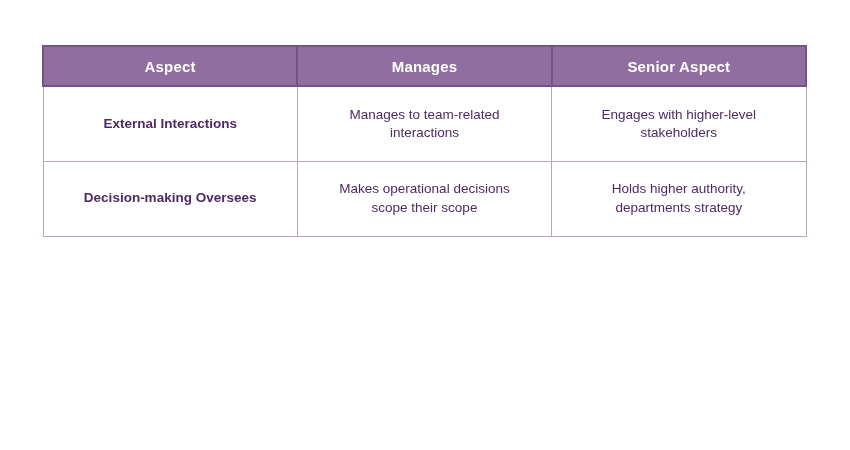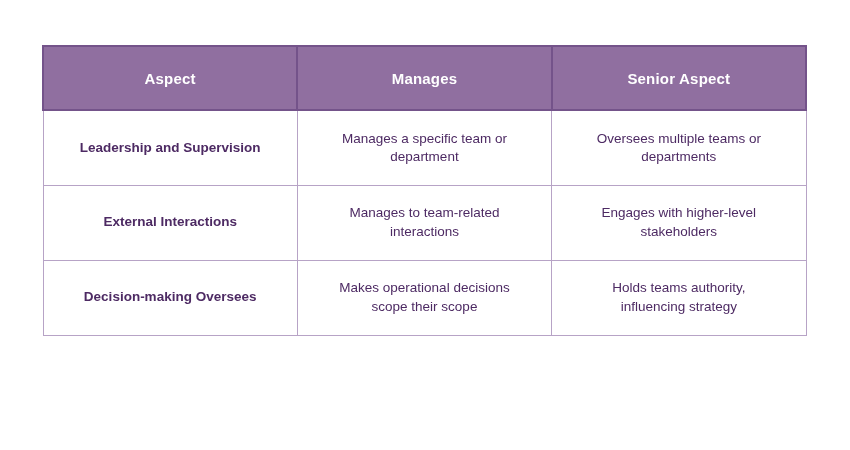--- a/index.html
+++ b/index.html
@@ -20,21 +20,21 @@
     width: 100%;
     border-collapse: collapse;
     table-layout: fixed;
   }
   table.compare th {
     background: #906FA0;
     color: #ffffff;
     font-size: 15px;
     font-weight: 600;
     letter-spacing: 0.2px;
-    height: 64px;
+    height: 40px;
     text-align: center;
     vertical-align: middle;
     border: 2px solid #74538A;
   }
   table.compare td {
     border: 1px solid #B7A3C6;
     color: #4D2A63;
     font-size: 13.5px;
     line-height: 1.35;
     height: 75px;
@@ -55,29 +55,24 @@
   <table class="compare">
     <thead>
       <tr>
         <th>Aspect</th>
         <th>Manages</th>
         <th>Senior Aspect</th>
       </tr>
     </thead>
     <tbody>
       <tr>
-        <td class="aspect-cell">Leadership and Supervision</td>
-        <td>Manages a specific team or department</td>
-        <td>Oversees multiple teams or departments</td>
-      </tr>
-      <tr>
         <td class="aspect-cell">External Interactions</td>
         <td>Manages to team-related interactions</td>
         <td>Engages with higher-level stakeholders</td>
       </tr>
       <tr>
         <td class="aspect-cell">Decision-making Oversees</td>
         <td>Makes operational decisions scope their scope</td>
-        <td>Holds teams authority, influencing strategy</td>
+        <td>Holds higher authority, departments strategy</td>
       </tr>
     </tbody>
   </table>
 </div>
 
 </body></html>

